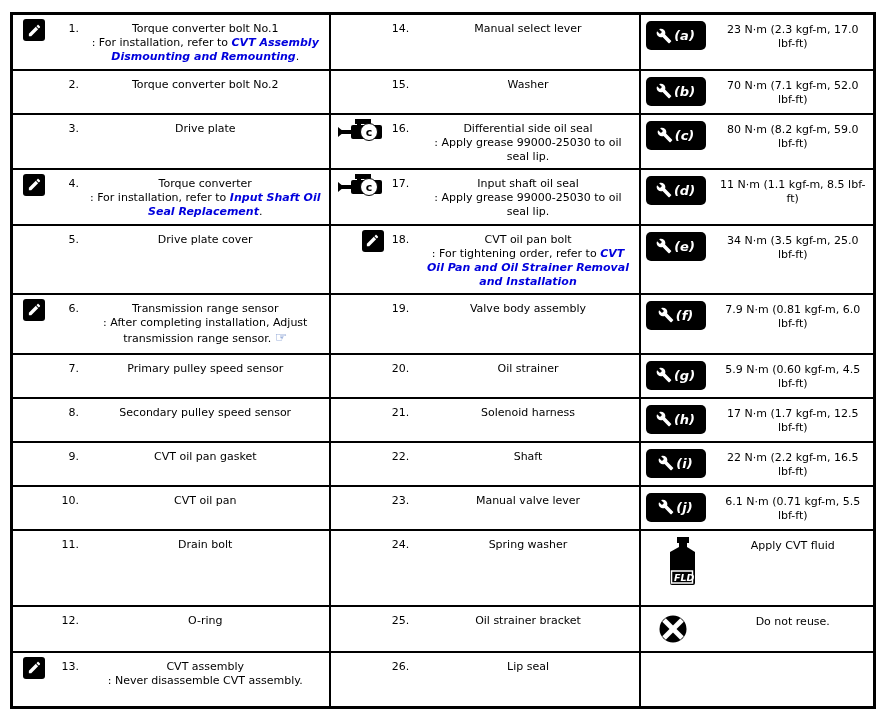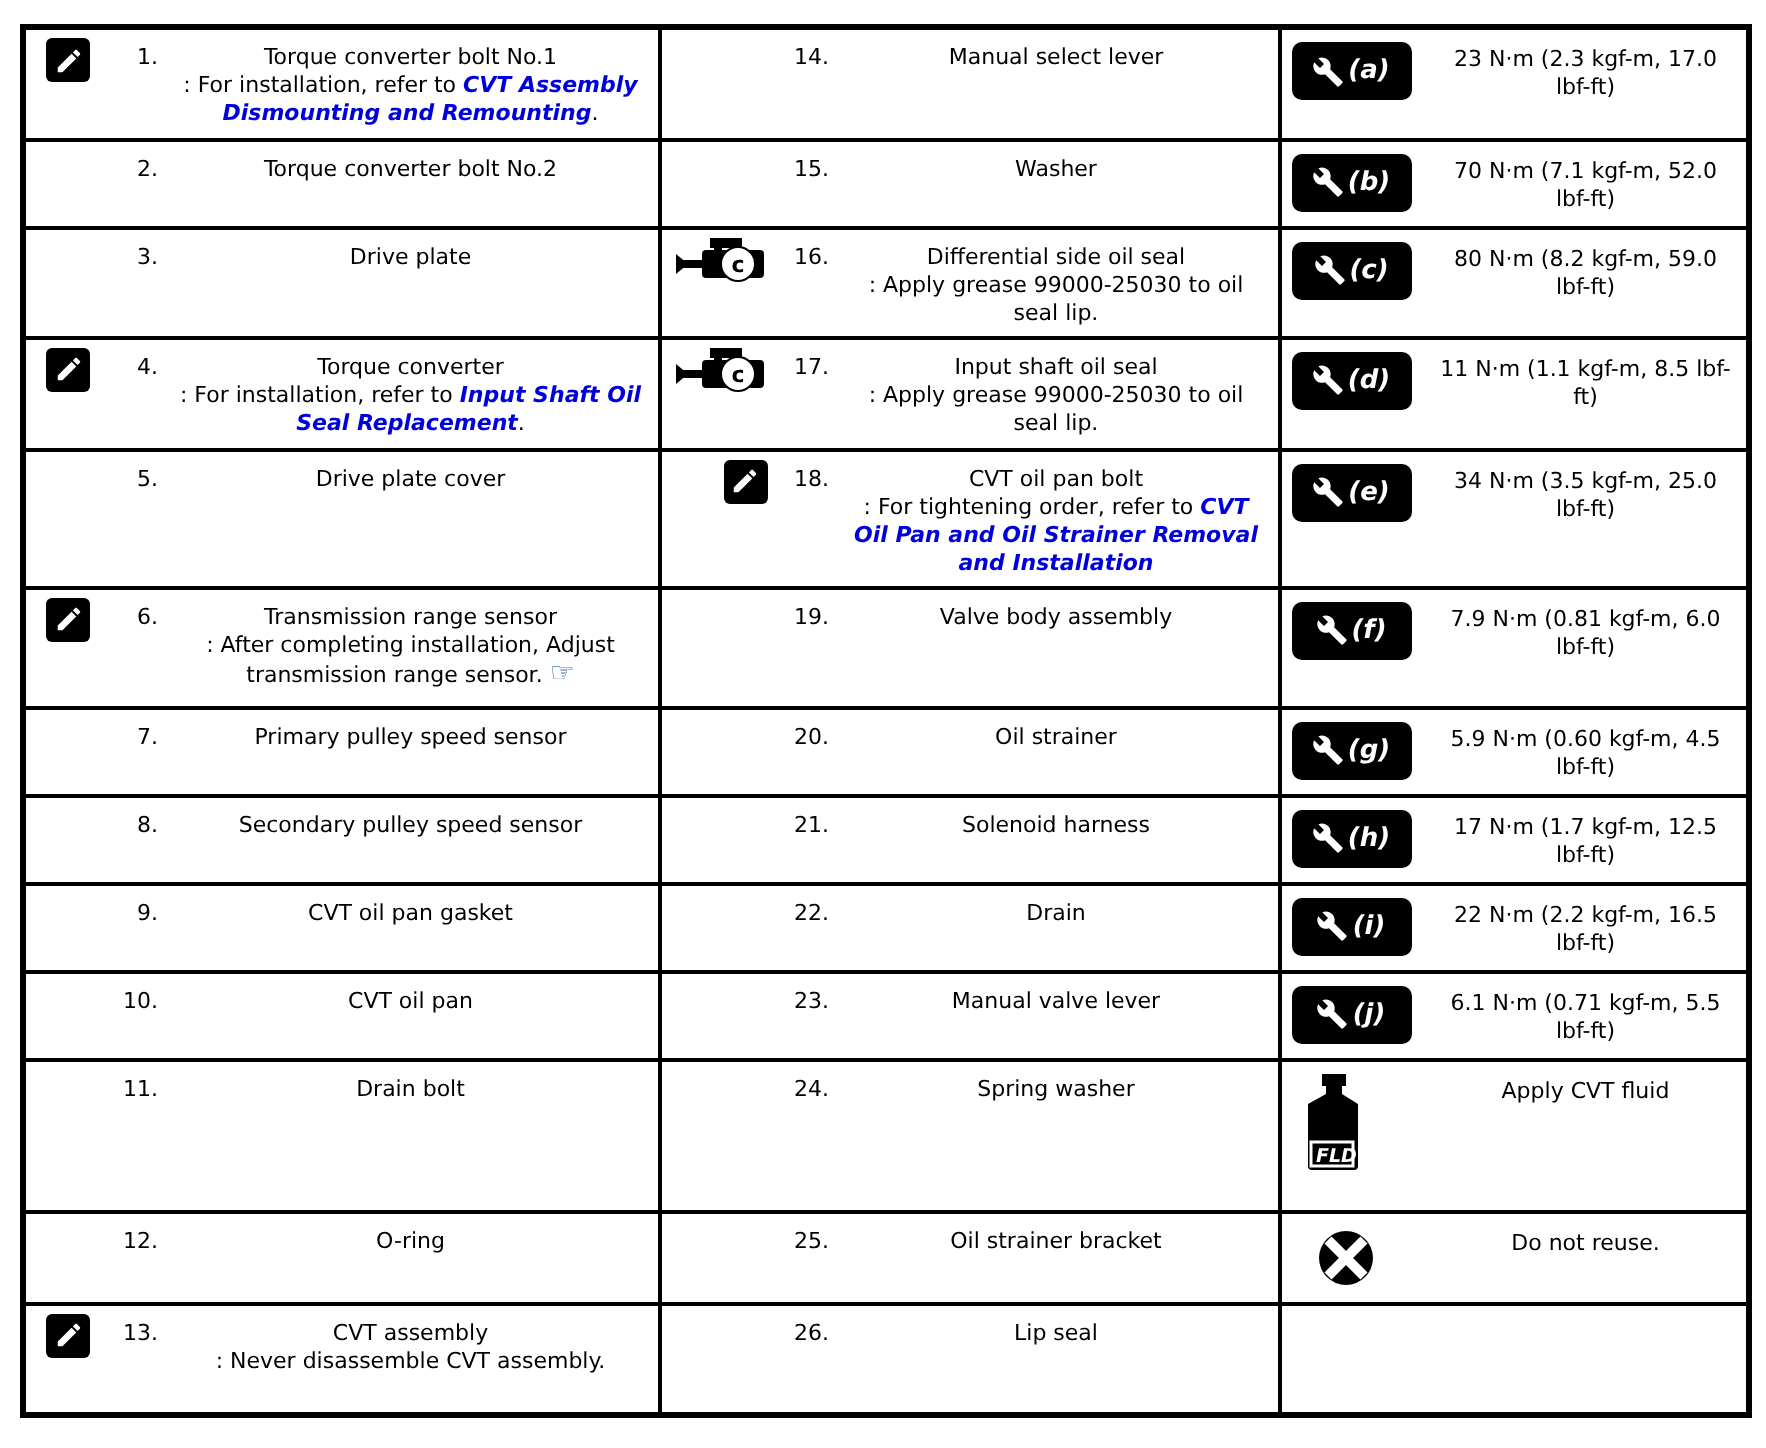--- a/index.html
+++ b/index.html
@@ -18,37 +18,37 @@
   .cell-flex { display: flex; align-items: flex-start; }
   .icon-slot { flex: none; display: flex; align-items: flex-start; }
   .left-slot { width: 40px; padding-left: 10px; }
   .mid-slot  { width: 56px; justify-content: flex-end; padding-right: 3px; }
   .pencil-box {
     width: 22px; height: 22px; background: #000; border-radius: 3px;
     display: inline-flex; align-items: center; justify-content: center; margin-top: -2px;
   }
   .grease-box { display: inline-flex; margin-top: -2px; }
   .num { flex: none; width: 26px; text-align: right; margin-right: 9px; line-height: 14px; padding-top: 1px; }
-  .num.mid-num { width: 28px; }
+  .num.mid-num { width: 28px; text-align: center; }
   .txt { flex: 1; line-height: 14px; padding-top: 1px; padding-right: 2px; text-align: center; }
   .title { line-height: 14px; }
   .note  { line-height: 14px; }
   a.doc-link {
     color: #0000dd; font-weight: bold; font-style: italic;
     cursor: pointer;
   }
   .hand { color: #4a6fbd; font-size: 14px; line-height: 14px; cursor: pointer; }
   .spec-flex { display: flex; align-items: flex-start; }
   .spec-slot { flex: none; width: 78px; padding-left: 5px; }
   .badge {
     width: 60px; height: 29px; background: #000; border-radius: 5px;
     display: inline-flex; align-items: center; justify-content: center; gap: 2px; color: #fff;
   }
   .badge-letter { font-weight: bold; font-style: italic; font-size: 13px; }
-  .bottle  { display: inline-block; margin-left: 4px; font-style: italic; }
+  .bottle  { display: inline-block; margin-left: 20px; font-style: italic; }
   .noreuse { display: inline-block; margin-left: 12px; margin-top: 1px; }
   .spec-text { flex: 1; line-height: 14px; padding-top: 2px; padding-right: 2px; text-align: center; }
 </style>
 </head>
 <body>
 
 <div class="page">
   <table class="legend">
     <colgroup>
       <col style="width:318px">
@@ -366,21 +366,21 @@
               <div class="txt">
                 <div class="title">CVT oil pan gasket</div>
               </div>
             </div>
           </td>
           <td class="cell mid-cell">
             <div class="cell-flex">
               <span class="icon-slot mid-slot"></span>
               <span class="num mid-num">22.</span>
               <div class="txt">
-                <div class="title">Drain</div>
+                <div class="title">Shaft</div>
               </div>
             </div>
           </td>
           <td class="cell right-cell">
             <div class="spec-flex">
               <span class="spec-slot"><span class="badge">
                   <svg width="16" height="16" viewBox="0 0 24 24" fill="#fff">
                     <path d="M22.7 19l-9.1-9.1c.9-2.3.4-5-1.5-6.9-2-2-5-2.4-7.4-1.3L9 6 6 9 1.6 4.7C.4 7.1.9 10.1 2.9 12.1c1.9 1.9 4.6 2.4 6.9 1.5l9.1 9.1c.4.4 1 .4 1.4 0l2.3-2.3c.5-.4.5-1.1.1-1.4z"></path>
                   </svg>
                   <span class="badge-letter">(i)</span>

